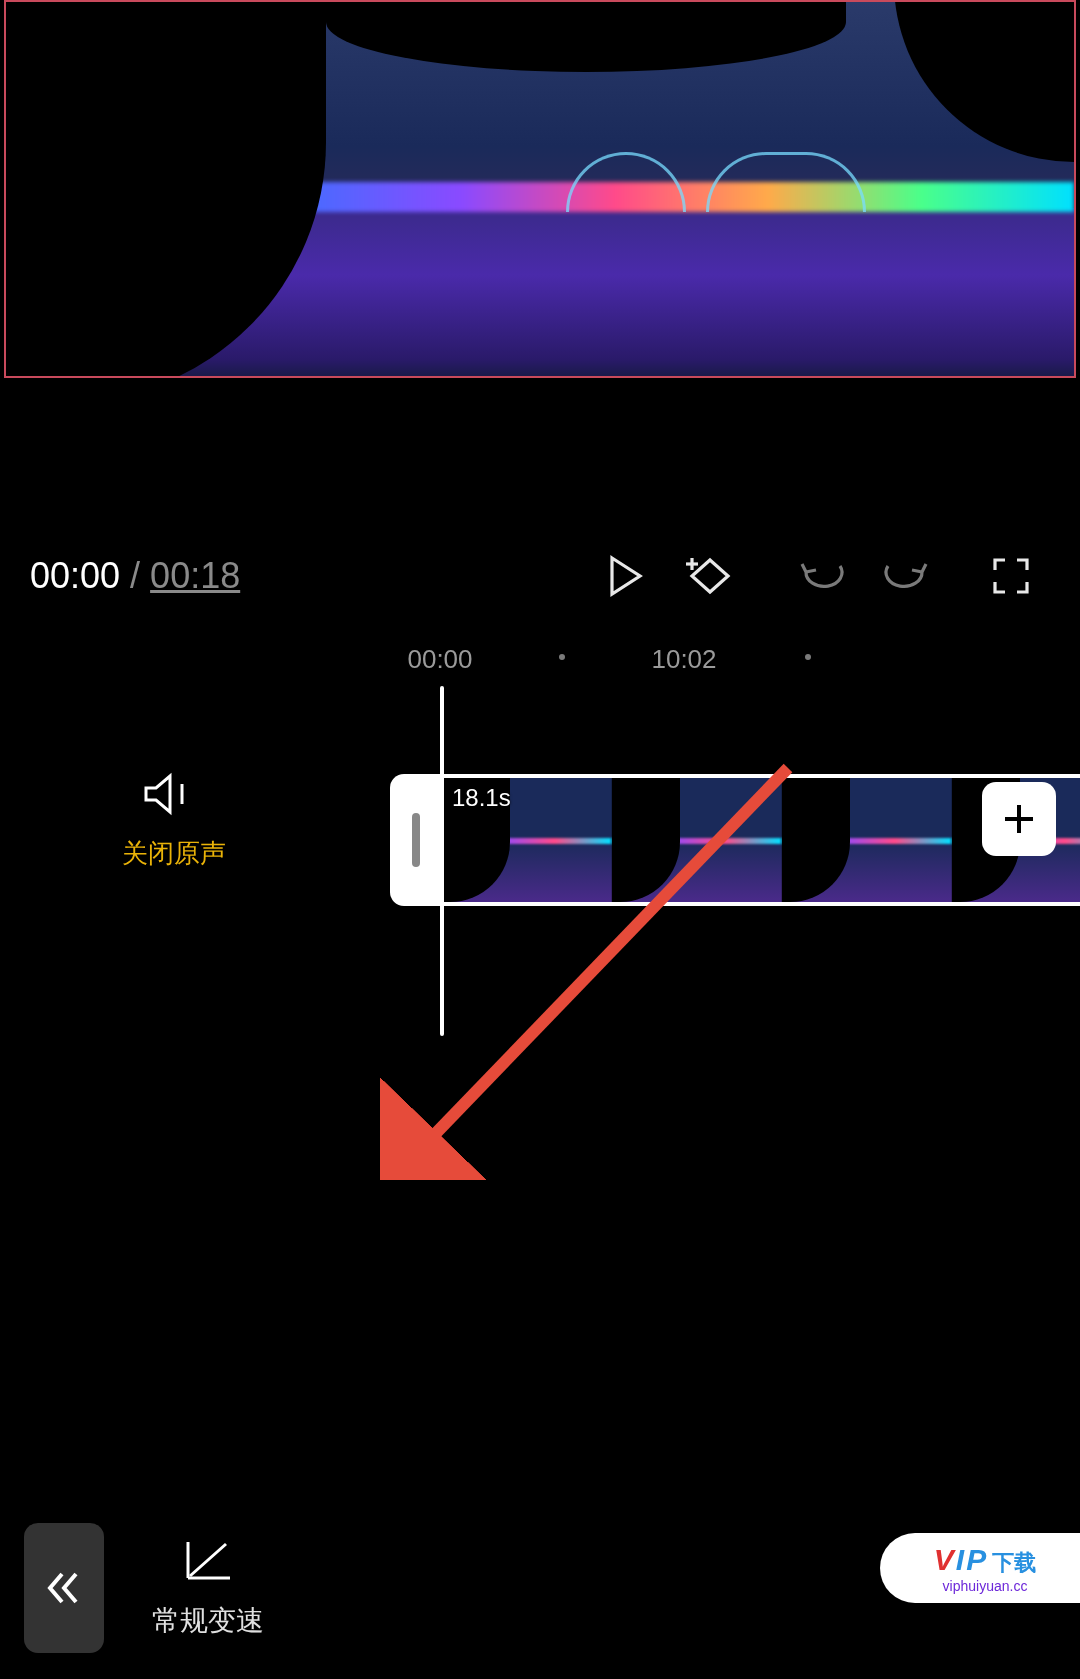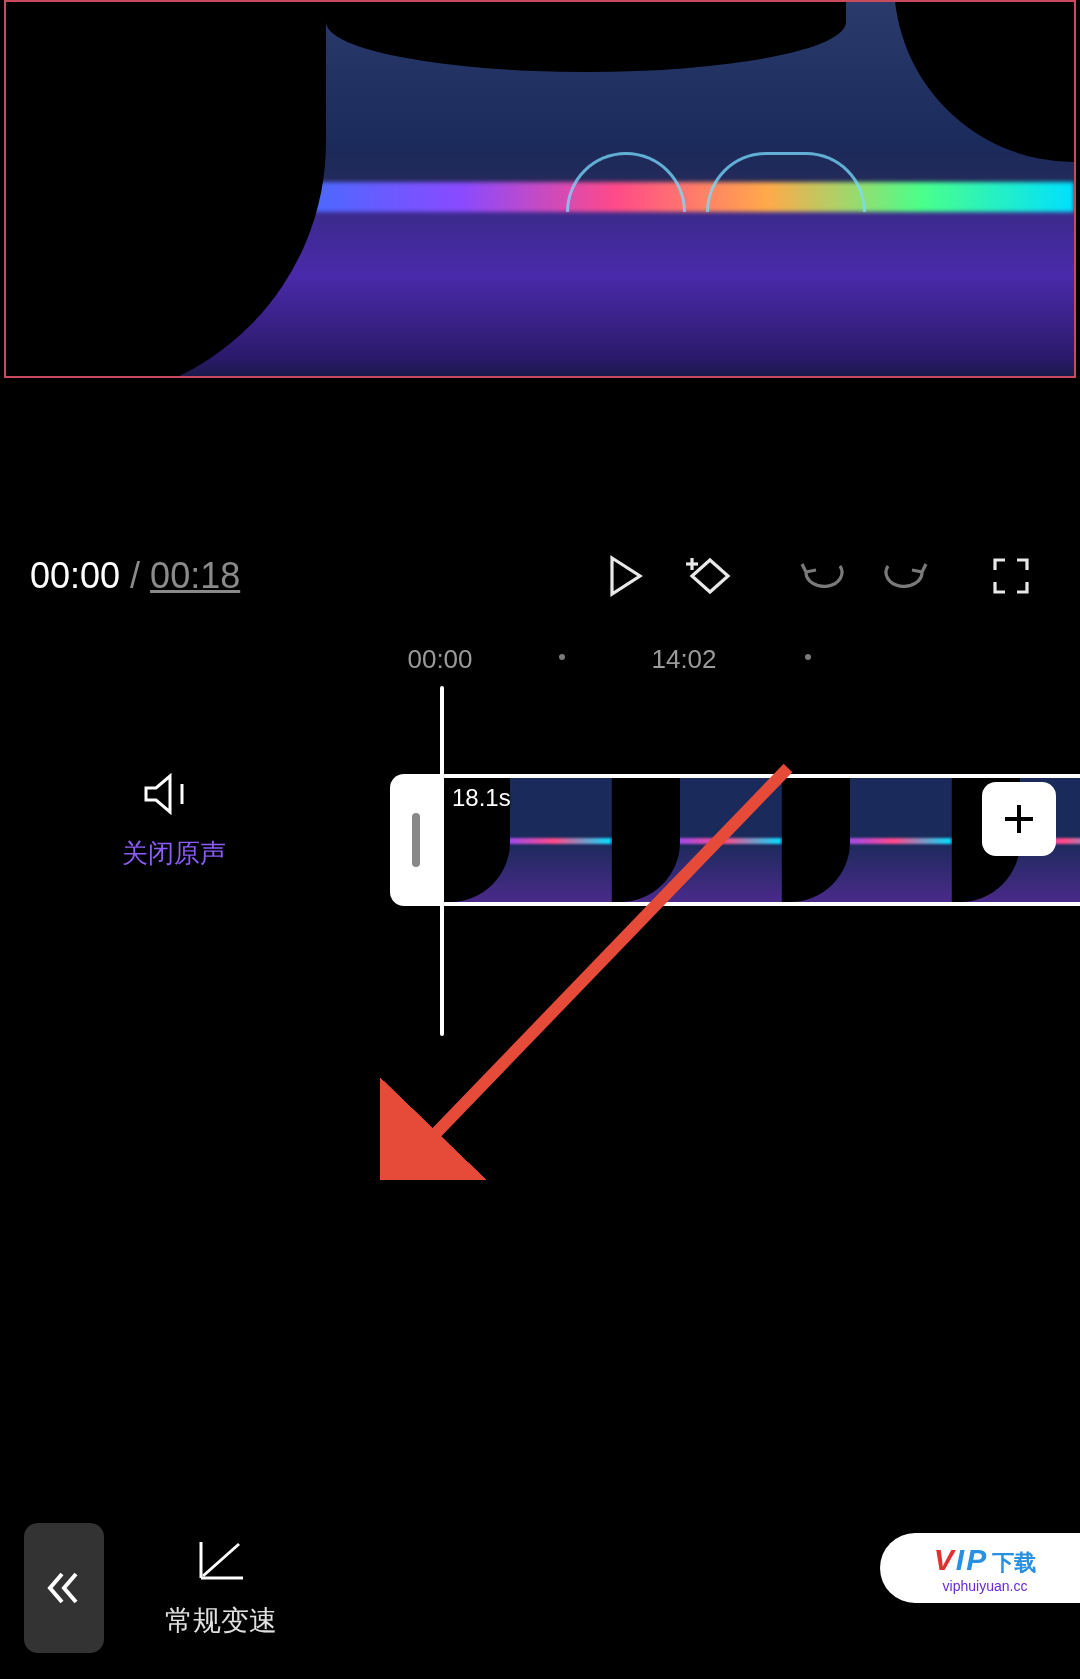--- a/index.html
+++ b/index.html
@@ -59,21 +59,21 @@
   
   .timeline-area { position:absolute; left:0; top:622px; width:100%; height:420px; background:#000; }
   .ruler { position:absolute; left:0; top:22px; width:100%; height:30px; color:#9a9a9a; font-size:26px; }
   .ruler .tick { position:absolute; top:0; transform:translateX(-50%); }
   .ruler .dot { position:absolute; top:10px; width:6px; height:6px; border-radius:50%; background:#7a7a7a; transform:translateX(-50%); }
 
   .playhead { position:absolute; left:440px; top:64px; width:4px; height:350px; background:#fff; border-radius:2px; z-index:50; }
 
   .mute-btn { position:absolute; left:122px; top:150px; width:90px; text-align:center; cursor:pointer; }
   .mute-btn svg { stroke:#fff; fill:none; stroke-width:3; }
-  .mute-btn .lbl { color:#8b5cf6; font-size:26px; margin-top:16px; white-space:nowrap; }
+  .mute-btn .lbl { color:#eab308; font-size:26px; margin-top:16px; white-space:nowrap; }
 
   .cover-btn { position:absolute; left:258px; top:158px; width:120px; height:120px; background:rgba(40,40,60,0.7); display:flex; align-items:center; justify-content:center; text-align:center; color:#fff; font-size:30px; line-height:38px; cursor:pointer; }
 
   .clip-wrap { position:absolute; left:390px; top:152px; height:132px; right:0; background:#fff; border-radius:14px 0 0 14px; display:flex; align-items:center; }
   .clip-handle { width:52px; height:100%; display:flex; align-items:center; justify-content:center; }
   .clip-handle .bar { width:8px; height:54px; background:#888; border-radius:4px; }
   .clip-content { flex:1; height:124px; margin:4px 0; position:relative; overflow:hidden; display:flex;text-align:center; }
   .clip-thumb { flex:0 0 170px; height:100%; background:linear-gradient(to bottom,#1a2a5a 50%,#4a2a8a 100%); position:relative; border-right:1px solid rgba(0,0,0,0.2); }
   .clip-thumb::before { content:''; position:absolute; left:0; right:0; top:48%; height:6px; background:linear-gradient(to right,#00e0ff,#8a4aff,#ff4a8a,#00e0ff); filter:blur(1px); }
   .clip-thumb::after { content:''; position:absolute; left:0; top:0; width:40%; height:100%; background:#000; border-radius:0 0 60px 0; }
@@ -82,21 +82,21 @@
   .add-btn { position:absolute; right:24px; top:160px; width:74px; height:74px; background:#fff; border-radius:14px; display:flex; align-items:center; justify-content:center; cursor:pointer; z-index:60; }
   .add-btn svg { stroke:#000; stroke-width:4; }
 
   
   .arrow-annot { position:absolute; left:380px; top:760px; width:420px; height:420px; z-index:70; pointer-events:none; }
 
   
   .bottom-bar { position:absolute; left:0; bottom:0; width:100%; height:182px; display:flex; align-items:center; background:#000; }
   .back-chip { width:80px; height:130px; margin-left:24px; background:#333; border-radius:14px; display:flex; align-items:center; justify-content:center; cursor:pointer; }
   .back-chip svg { stroke:#fff; stroke-width:4; fill:none; }
-  .speed-options { flex:1; display:flex; justify-content:space-between; padding:0 61px; }
+  .speed-options { flex:1; display:flex; justify-content:space-between; padding:0 48px; }
   .speed-item { display:flex; flex-direction:column; align-items:center; gap:18px; cursor:pointer; }
   .speed-item svg { stroke:#fff; fill:none; stroke-width:3; }
   .speed-item .lbl { color:#e0e0e0; font-size:28px; }
 
   
   .watermark { position:absolute; right:0; bottom:76px; width:200px; height:70px; background:#fff; border-radius:36px 0 0 36px; display:flex; flex-direction:column; align-items:center; justify-content:center; z-index:200; padding-left:10px; }
   .watermark .vip { display:flex; align-items:baseline; gap:2px; }
   .watermark .v { font-size:30px; font-weight:900; font-style:italic; color:#e03030; }
   .watermark .i { font-size:30px; font-weight:900; font-style:italic; color:#2890e0; }
   .watermark .p { font-size:30px; font-weight:900; font-style:italic; color:#2890e0; }
@@ -150,21 +150,21 @@
     <svg width="40" height="40" viewBox="0 0 40 40">
       <path d="M4 14 V4 H14 M26 4 H36 V14 M36 26 V36 H26 M14 36 H4 V26"></path>
     </svg>
   </div>
 </div>
 
 <div class="timeline-area">
   <div class="ruler">
     <span class="tick" style="left:440px">00:00</span>
     <span class="dot" style="left:562px"></span>
-    <span class="tick" style="left:684px">14:02</span>
+    <span class="tick" style="left:684px">10:02</span>
     <span class="dot" style="left:808px"></span>
   </div>
 
   <div class="playhead"></div>
 
   <div class="mute-btn">
     <svg width="50" height="44" viewBox="0 0 50 44">
       <path d="M4 16 H14 L28 4 V40 L14 28 H4 Z"></path>
       <line x1="40" y1="12" x2="40" y2="32"></line>
     </svg>

